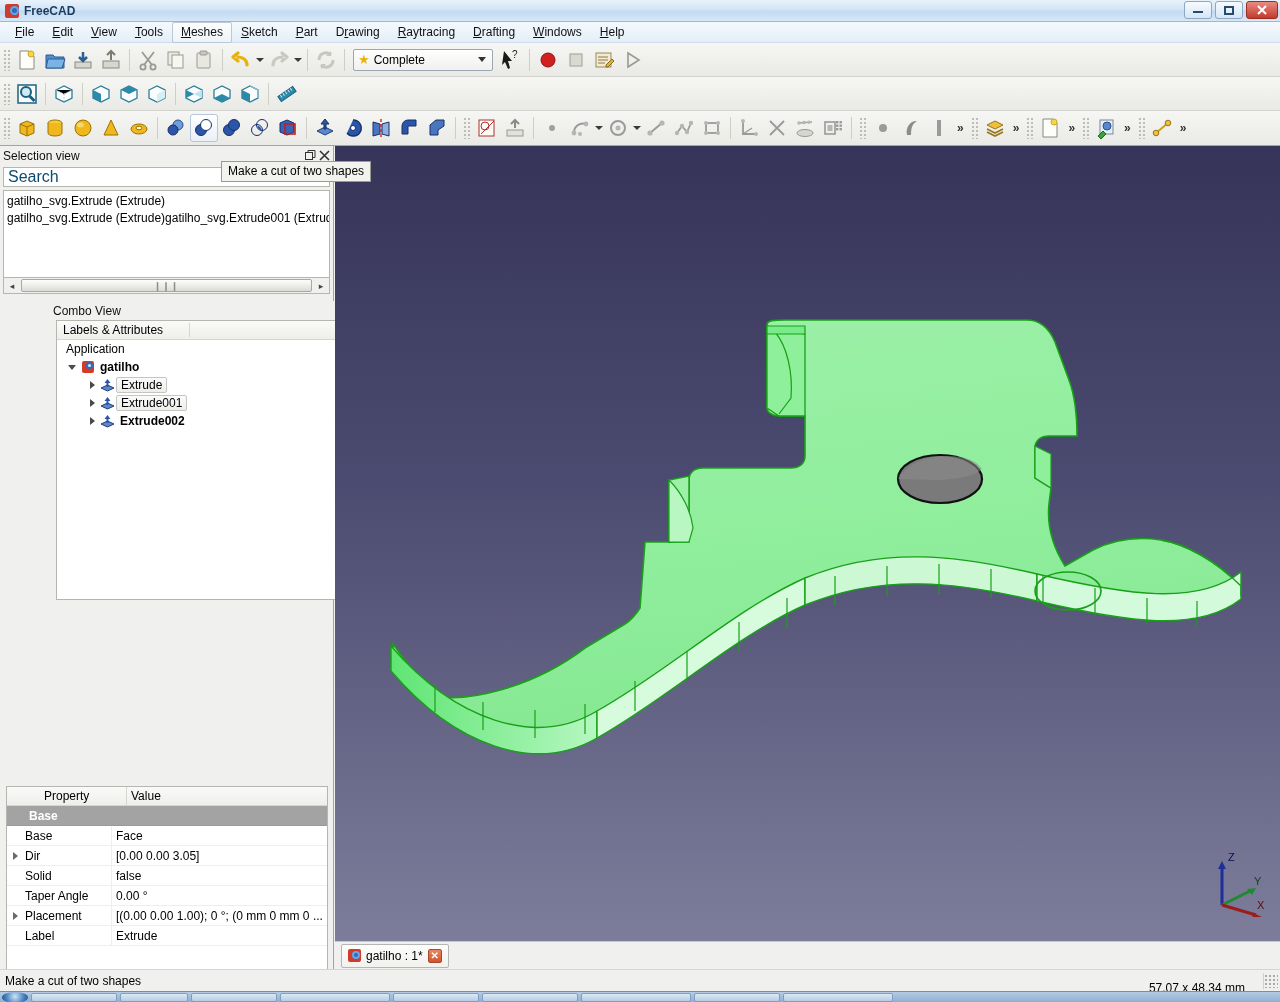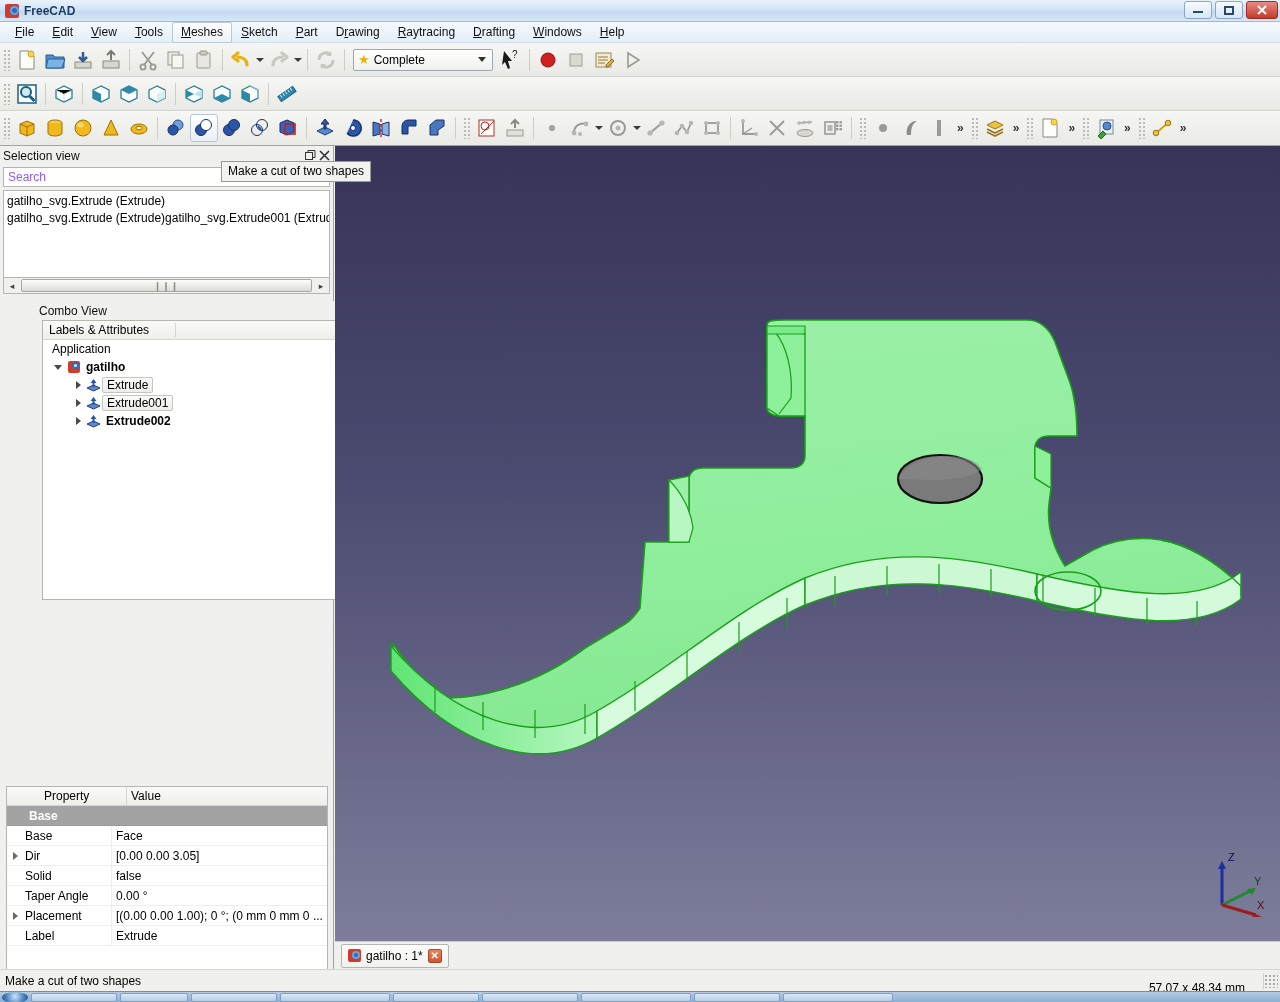--- a/index.html
+++ b/index.html
@@ -123,21 +123,21 @@
     padding: 0 2px 0 3px; font-size: 12px; color: #101010;
     background: #f0f0ee;
   }
   .panel-title .ttl { flex: 1; }
   .panel-btn { width: 14px; height: 14px; display:flex;align-items:center;justify-content:center; color:#333; }
   .panel-btn svg { display:block; }
 
   .searchbox {
     margin: 2px 3px 0 3px; height: 20px; border: 1px solid #b6b6b0;
     background: #fff; display: flex; align-items: center; padding-left: 4px;
-    color: #8b5cf6; font-size: 12px;
+    color: #0c4a6e; font-size: 16px;
   }
   .sellist {
     margin: 3px 3px 0 3px; height: 88px; border: 1px solid #b6b6b0;
     background: #fff; padding: 2px 3px; overflow: hidden; white-space: nowrap;
   }
   .sellist div { font-size: 12px; line-height: 17px; color: #000; }
   .hscroll {
     margin: 0 3px; height: 16px; border: 1px solid #b6b6b0; border-top: none;
     background: #f0f0ee; display: flex; align-items: center;
   }
@@ -147,21 +147,21 @@
   }
   .hs-thumb {
     flex: 1; height: 13px; margin: 0 1px;
     background: linear-gradient(180deg,#fdfdfd,#dcdcd6);
     border: 1px solid #a9a9a3; border-radius: 2px;
     display: flex; align-items: center; justify-content: center;
     color: #8d8d88; font-size: 9px; letter-spacing: 1px;
   }
 
   
-  .combo { position: absolute; left: 4px; top: 155px; width: 390px; padding-left: 32px; }
+  .combo { position: absolute; left: 18px; top: 155px; width: 390px; padding-left: 32px; }
   .tabs { display: flex; padding-left: 6px; height: 21px; align-items: flex-end; }
   .tab {
     padding: 2px 11px; font-size: 12px; border: 1px solid #b6b6b0;
     border-bottom: none; border-radius: 3px 3px 0 0; background: #e2e2dc;
     margin-right: 2px; line-height: 15px;
   }
   .tab.active { background: #fafaf8; border-color: #b6b6b0; }
   .tree {
     margin: 0 6px; border: 1px solid #b6b6b0; background: #fff; height: 280px;
   }

